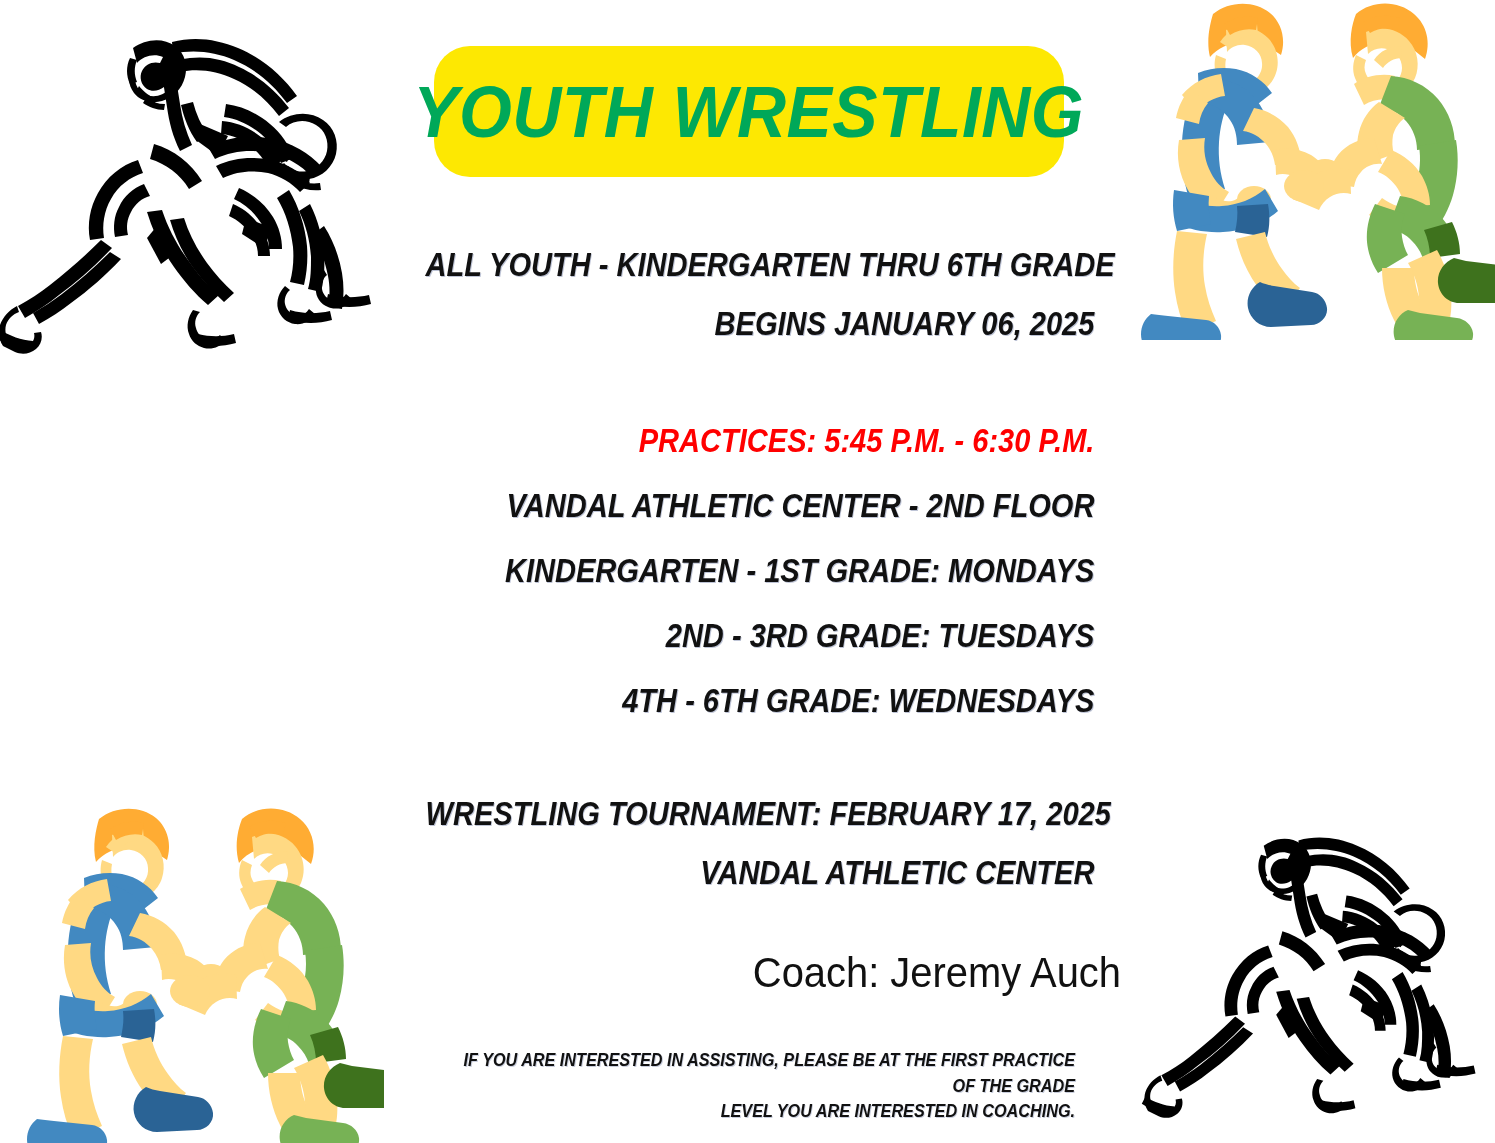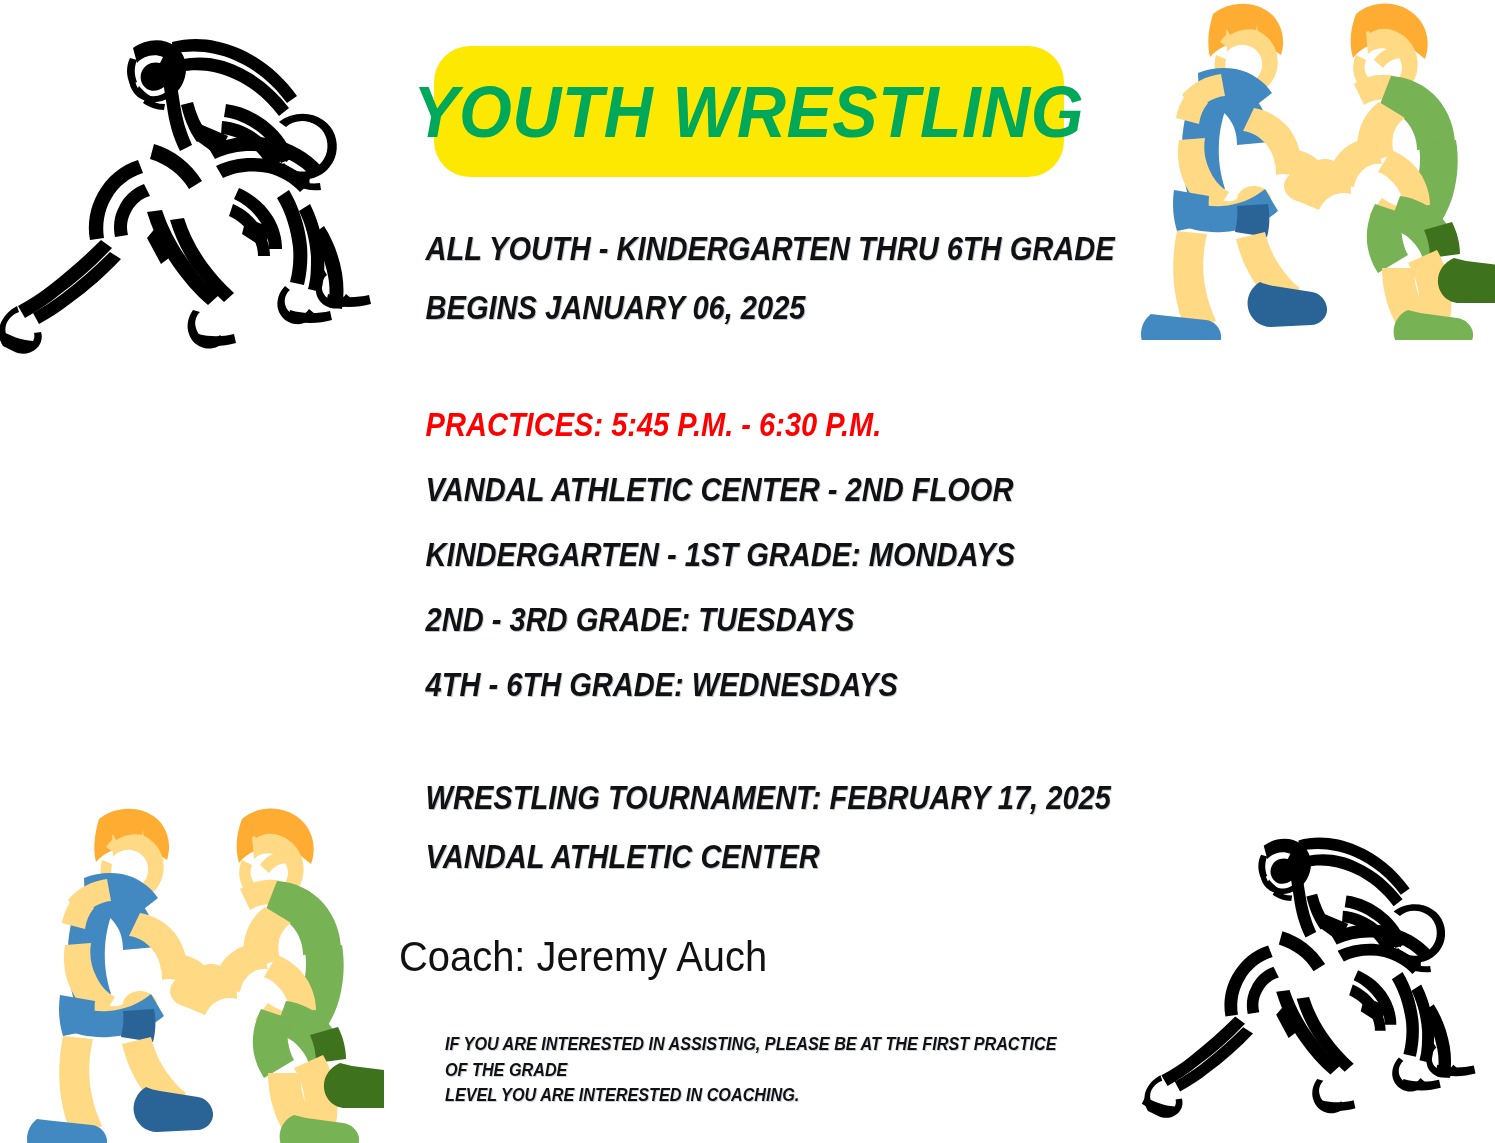--- a/index.html
+++ b/index.html
@@ -51,23 +51,23 @@
     color: #00A859;
     transform: scaleX(0.93);
     white-space: nowrap;
     line-height: 1;
   }
 
   
   .body-col {
     position: absolute;
     left: 380px;
-    top: 232px;
+    top: 248px;
     width: 760px;
-    text-align: left;
+    text-align: right;
   }
 
   .hl {
     font-family: "Liberation Sans Narrow", "Liberation Sans", sans-serif;
     font-style: italic;
     font-weight: bold;
     color: #111111;
     transform: scaleX(0.88);
     white-space: nowrap;
     text-shadow: 1px 1px 0 rgba(40,60,120,0.30);

